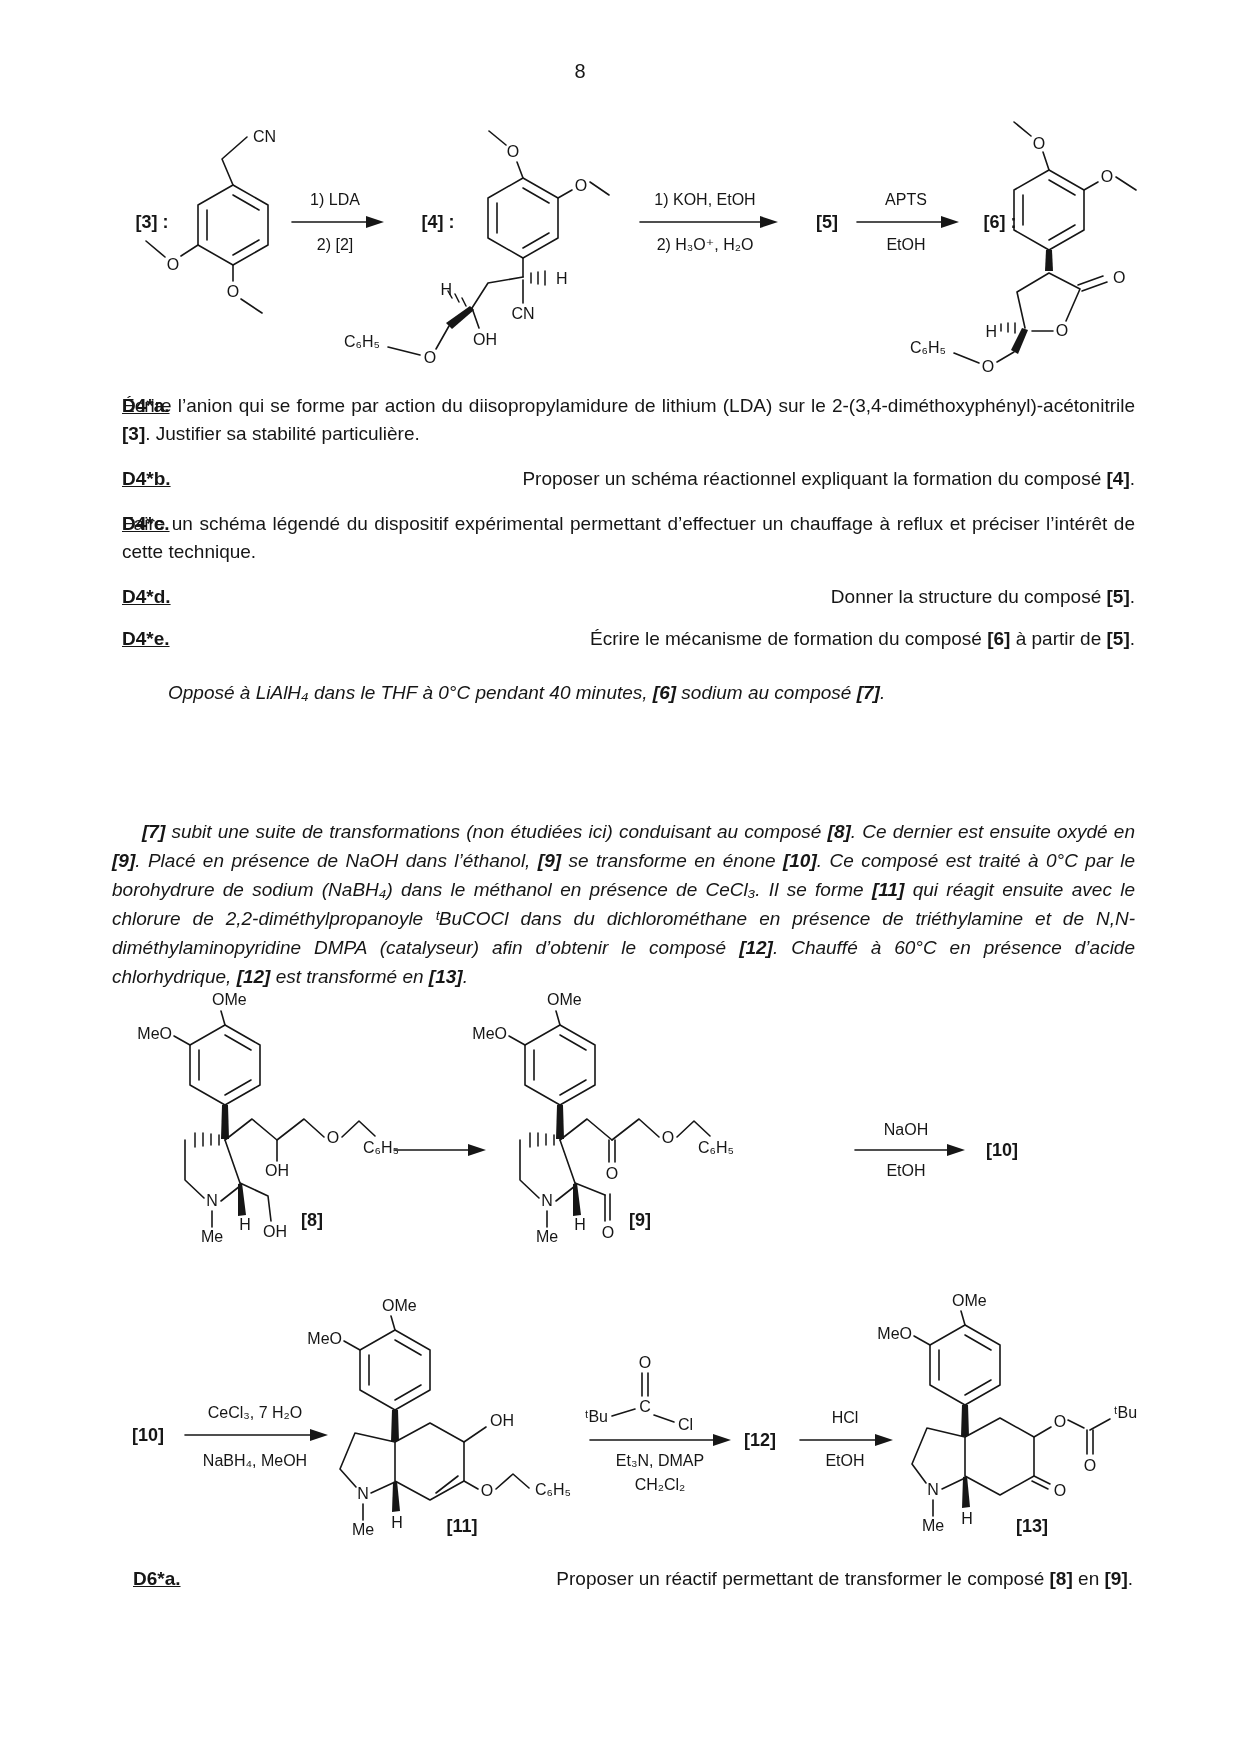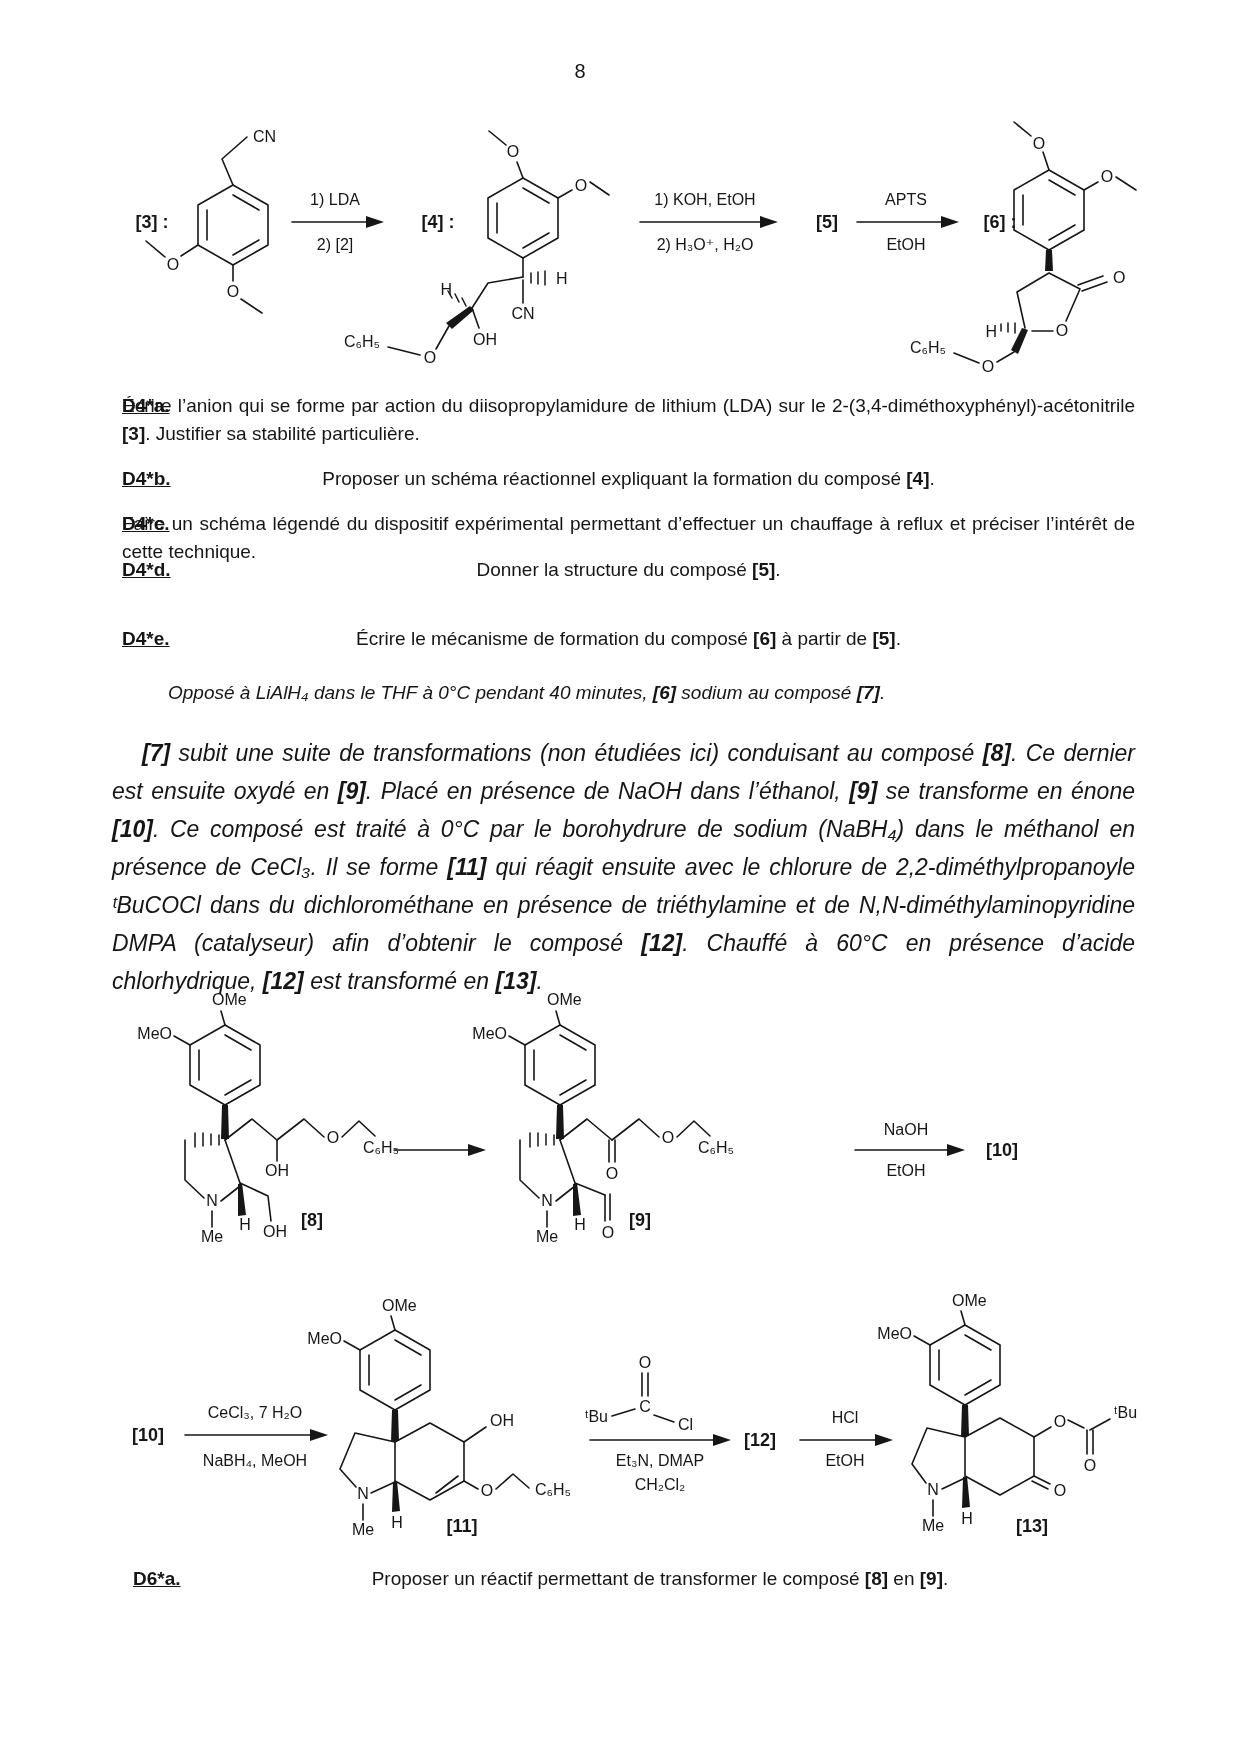--- a/index.html
+++ b/index.html
@@ -12,24 +12,24 @@
   .wedge{fill:#161616;stroke:none;}
   .ah{fill:#161616;stroke:none;}
   .at{font-size:16px;text-anchor:middle;}
   .atS{font-size:16px;text-anchor:start;}
   .atE{font-size:16px;text-anchor:end;}
   .lbl{font-size:18px;font-weight:bold;text-anchor:middle;}
   .rg{font-size:16px;text-anchor:middle;}
   .q{position:absolute;left:122px;width:1013px;font-size:19px;line-height:28px;}
   .q .ql{position:absolute;left:0;top:0;font-weight:bold;text-decoration:underline;white-space:nowrap;}
   .q .qb{text-align:justify;}
-  .q.single .qb{text-align:center;}
+  .q.single .qb{text-align:right;}
   .note{position:absolute;left:168px;top:682px;font-size:19px;font-style:italic;}
-  .para{position:absolute;left:112px;top:734px;width:1023px;font-size:23px;font-style:italic;
-        line-height:38px;text-align:justify;text-indent:30px;}
+  .para{position:absolute;left:112px;top:817px;width:1023px;font-size:19px;font-style:italic;
+        line-height:29px;text-align:justify;text-indent:30px;}
   #q-d6a{left:133px;width:1000px;}
   #q-d6a .qb{margin-left:54px;}
 </style>
 </head>
 <body>
 
 <div class="sheet">
 
   <div class="pagenum">8</div>
 
@@ -128,21 +128,21 @@
     <div class="qb"><span>Écrire l’anion qui se forme par action du diisopropylamidure de lithium (LDA) sur le 2-(3,4-diméthoxyphényl)-acétonitrile </span><span style="font-weight: bold;">[3]</span><span>. Justifier sa stabilité particulière.</span></div>
   </div>
   <div class="q single" id="q-d4b" style="top:465px">
     <span class="ql">D4*b.</span>
     <div class="qb"><span>Proposer un schéma réactionnel expliquant la formation du composé </span><span style="font-weight: bold;">[4]</span><span>.</span></div>
   </div>
   <div class="q" id="q-d4c" style="top:510px">
     <span class="ql">D4*c.</span>
     <div class="qb"><span>Faire un schéma légendé du dispositif expérimental permettant d’effectuer un chauffage à reflux et préciser l’intérêt de cette technique.</span></div>
   </div>
-  <div class="q single" id="q-d4d" style="top:556px">
+  <div class="q single" id="q-d4d" style="top:583px">
     <span class="ql">D4*d.</span>
     <div class="qb"><span>Donner la structure du composé </span><span style="font-weight: bold;">[5]</span><span>.</span></div>
   </div>
   <div class="q single" id="q-d4e" style="top:625px">
     <span class="ql">D4*e.</span>
     <div class="qb"><span>Écrire le mécanisme de formation du composé </span><span style="font-weight: bold;">[6]</span><span> à partir de </span><span style="font-weight: bold;">[5]</span><span>.</span></div>
   </div>
 
   <div class="note"><span style="">Opposé à LiAlH₄ dans le THF à 0°C  pendant 40 minutes, </span><span style="font-weight: bold; font-style: italic;">[6]</span><span style="font-style: italic;"> sodium au composé </span><span style="font-weight: bold; font-style: italic;">[7]</span><span style="font-style: italic;">.</span></div>
 

